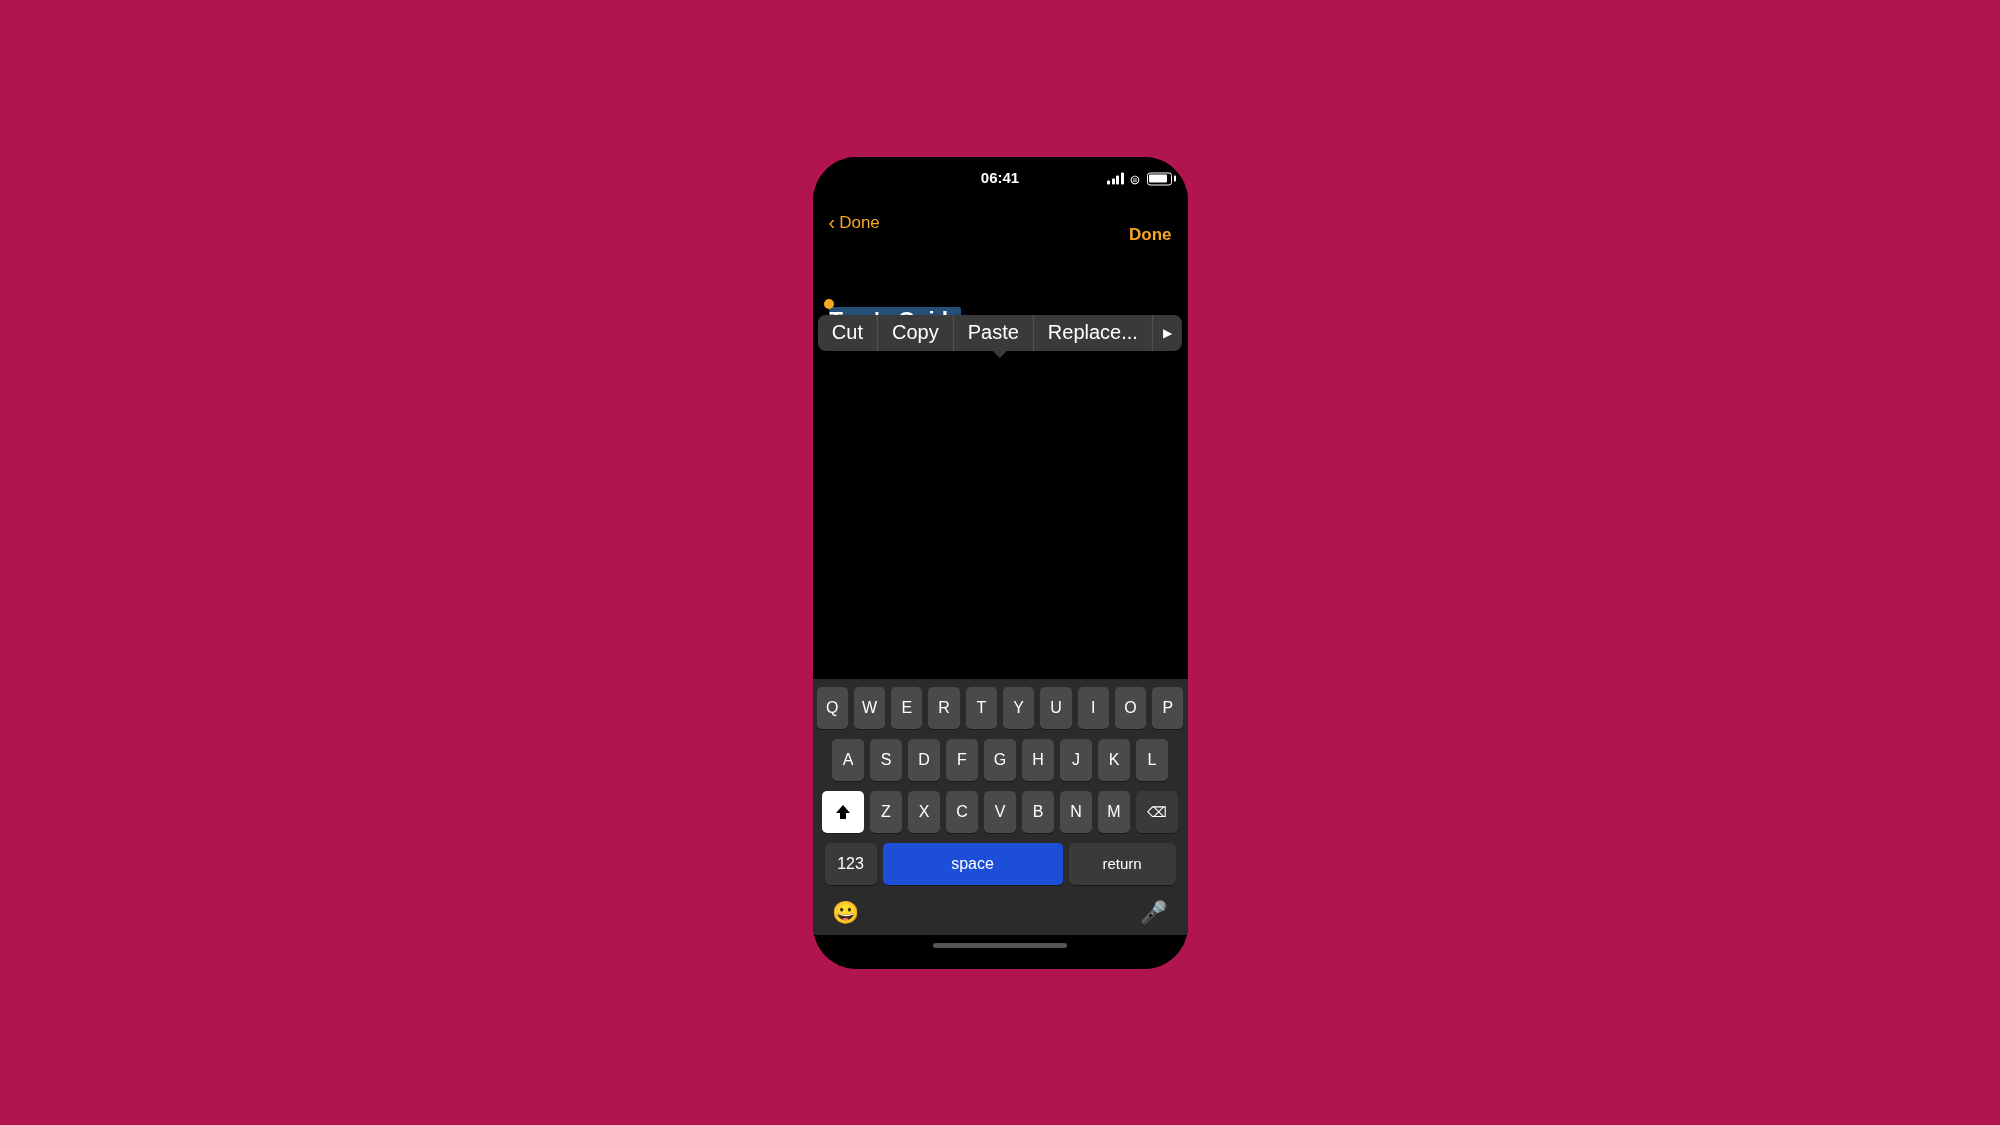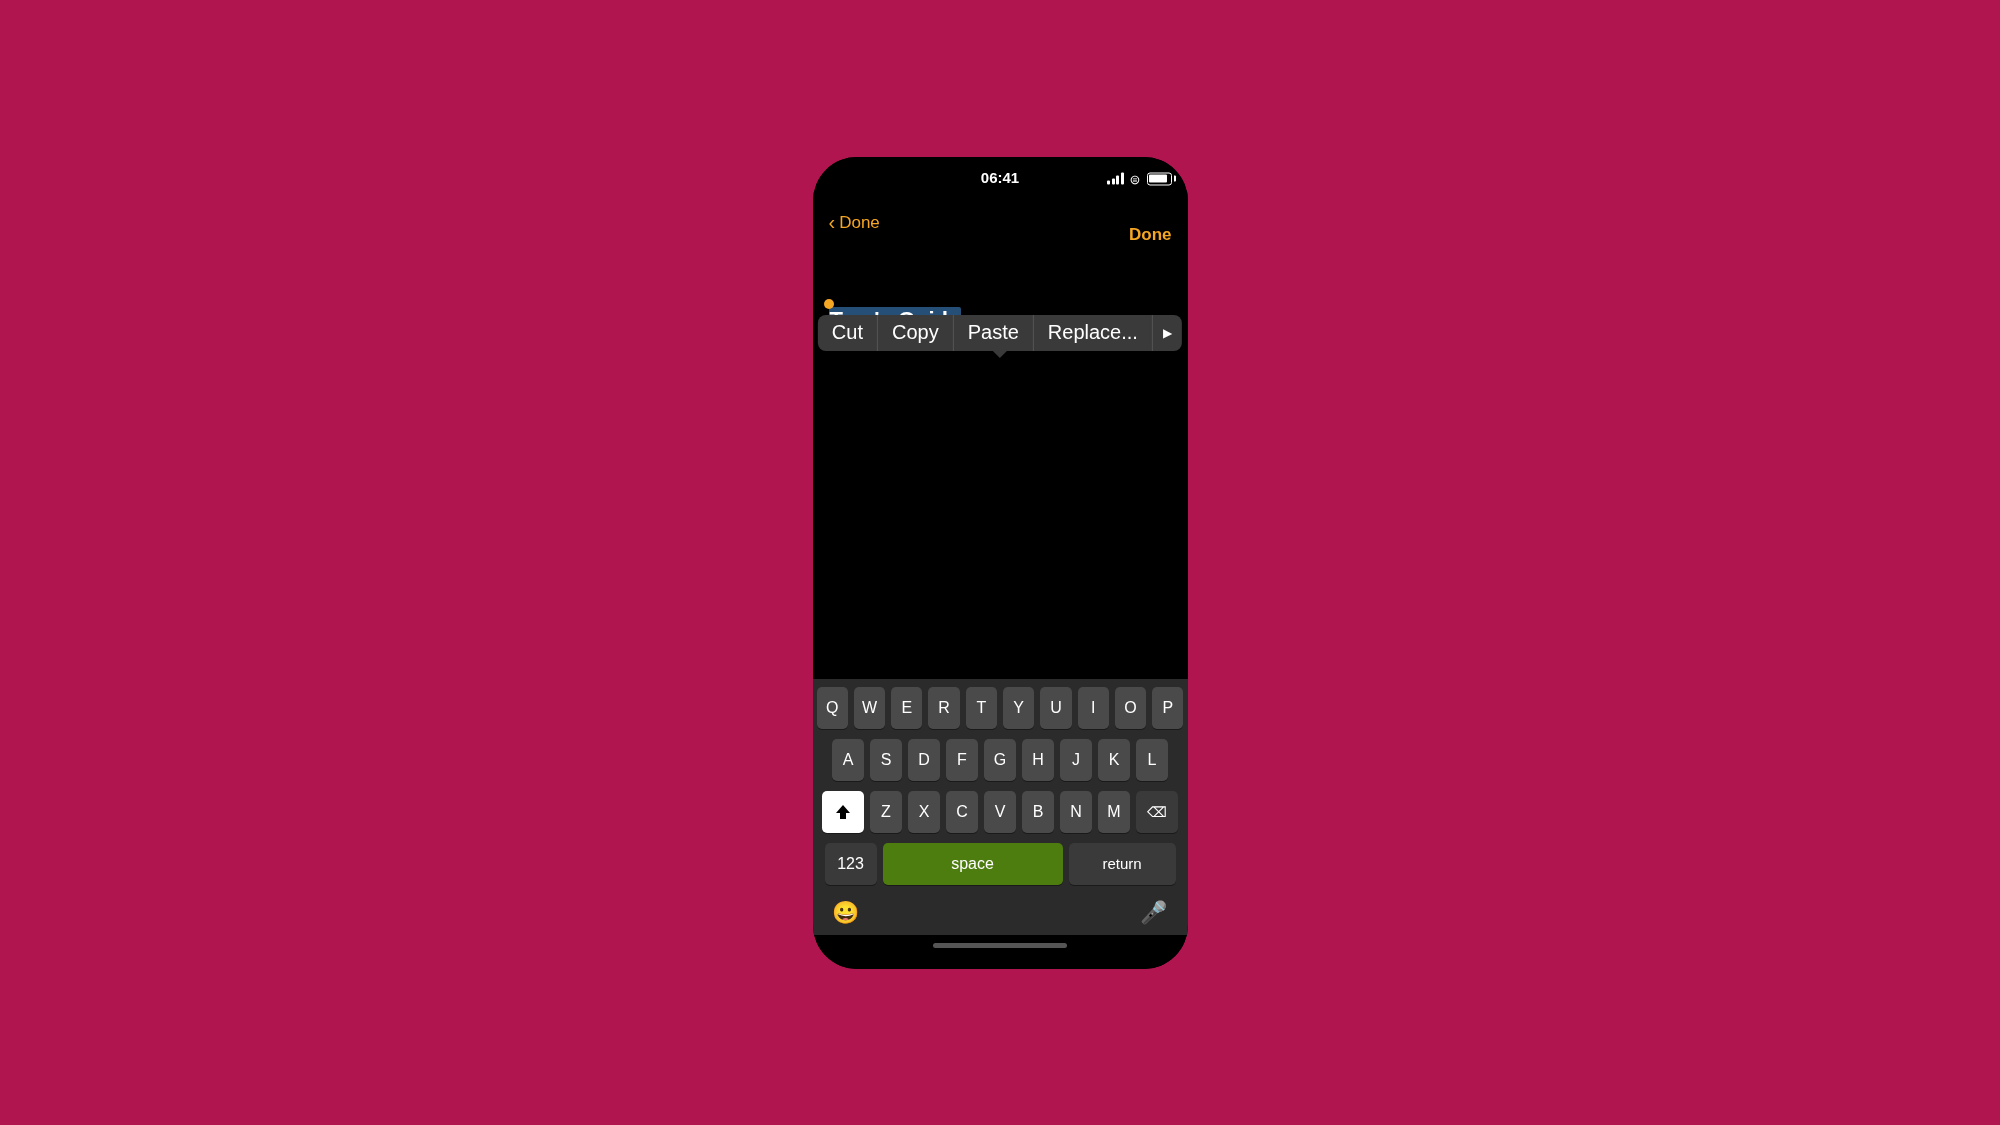--- a/index.html
+++ b/index.html
@@ -292,21 +292,21 @@
     }
 
     .key-123 {
       width: 42px;
       background: #3a3a3a;
     }
 
     .key-space {
       flex: 1;
       max-width: 180px;
-      background: #4d7c0f;
+      background: #1d4ed8;
       font-size: 16px;
     }
 
     .key-return {
       width: 107px;
       background: #3a3a3a;
       font-size: 15px;
       text-align: center;
     }
 

